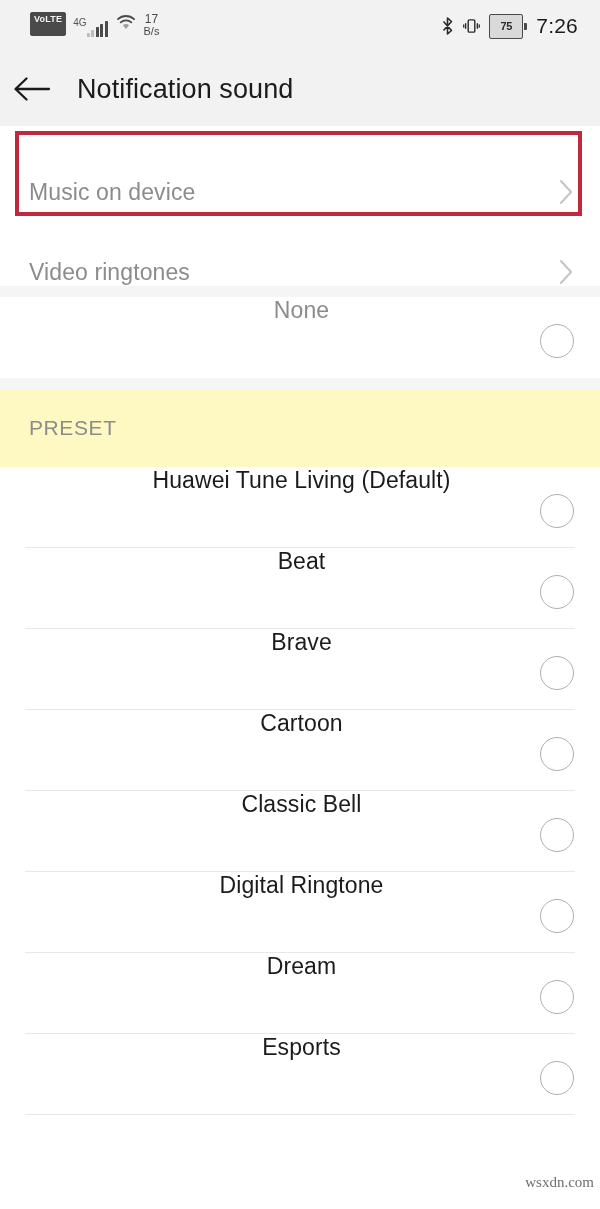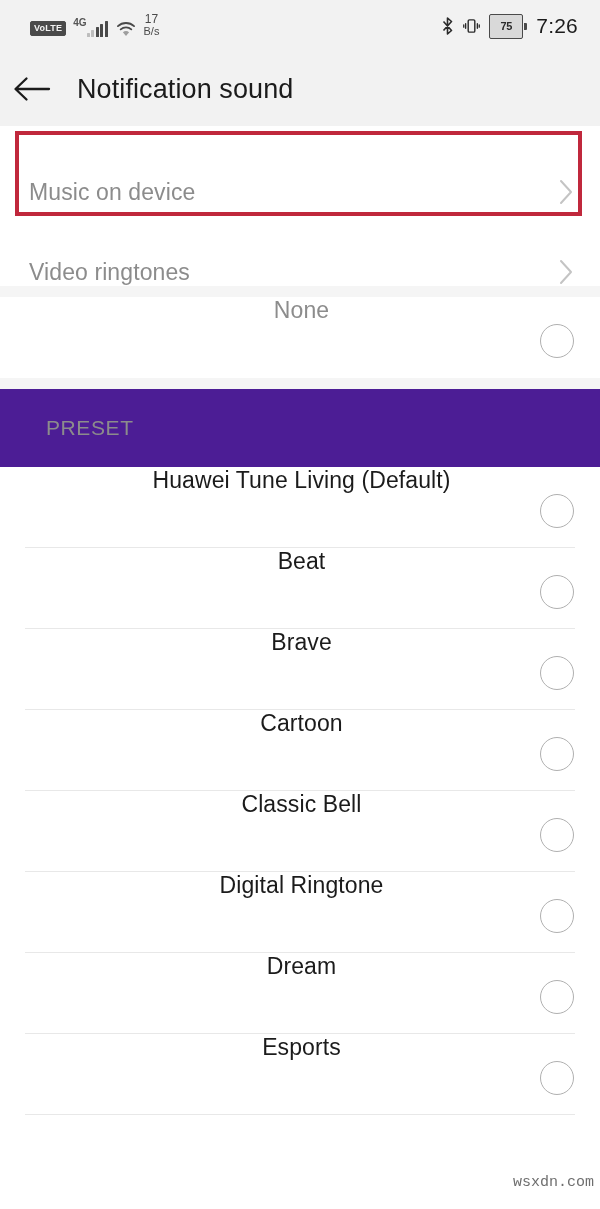--- a/index.html
+++ b/index.html
@@ -12,31 +12,31 @@
   }
   #phone { position:relative; width:600px; height:1209px; background:#fff; }
 
   
   .statusbar {
     height:52px; background:#f2f2f2;
     display:flex; align-items:center;
     padding:0 22px 0 30px;
     position:relative;
   }
-  .sb-left { display:flex; align-items:flex-end; gap:7px; }
+  .sb-left { display:flex; gap:7px; }
   .sb-right { margin-left:auto; display:flex; align-items:center; gap:9px; }
 
   .volte-badge {
     background:#4a4a4a; color:#f2f2f2;
     font-size:9px; font-weight:bold; letter-spacing:.2px;
     padding:2px 3px 2px 3px; border-radius:2px;
     line-height:1; border:1px solid #4a4a4a;
     position:relative; top:-2px;
   }
-  .sig-wrap { display:flex; align-items:flex-end; gap:1px; position:relative; top:-1px;font-weight:bold;}
+  .sig-wrap { display:flex; align-items:flex-end; gap:1px; position:relative; top:-1px;}
   .sig-label { font-size:10px; color:#555; line-height:1; position:relative; top:-9px; margin-right:-1px;}
   .bars { display:flex; align-items:flex-end; gap:1.5px; height:15px; }
   .bars i { width:3px; background:#4a4a4a; display:block; border-radius:.5px; }
   .bars i:nth-child(1){height:4px; background:#bdbdbd;}
   .bars i:nth-child(2){height:7px; background:#bdbdbd;}
   .bars i:nth-child(3){height:10px;}
   .bars i:nth-child(4){height:13px;}
   .bars i:nth-child(5){height:16px;}
 
   .wifi-icon { width:22px; height:17px; position:relative; top:-1px; }
@@ -91,37 +91,37 @@
     margin-left:auto; width:34px; height:34px; border-radius:50%;
     border:1.6px solid #b0b0b0; background:#fff; flex:none;
   }
   .divider {
     position:absolute; left:25px; right:25px; bottom:0;
     height:1px; background:#e8e8e8;
   }
 
   .preset-head {
     height:78px; display:flex; align-items:center;
-    padding:0 46px; background:#4c1d95;
+    padding:0 29px; background:#fef9c3;
   }
   .preset-head span {
     font-size:21px; color:#8c8c8c; letter-spacing:.6px;
   }
 
   
   .annot-box {
     position:absolute; left:15px; top:131px;
     width:567px; height:85px;
     border:4px solid #c0283c; pointer-events:none;
   }
 
   .watermark {
     position:absolute; right:6px; bottom:18px;
     font-size:15px; color:#6e6e6e;
-    font-family:Liberation Mono, monospace;
+    font-family:Liberation Serif, serif;
   }
 </style>
 </head>
 <body>
 
 <div id="phone">
 
   <div class="statusbar">
     <div class="sb-left">
       <div class="volte-badge">VoLTE</div>

